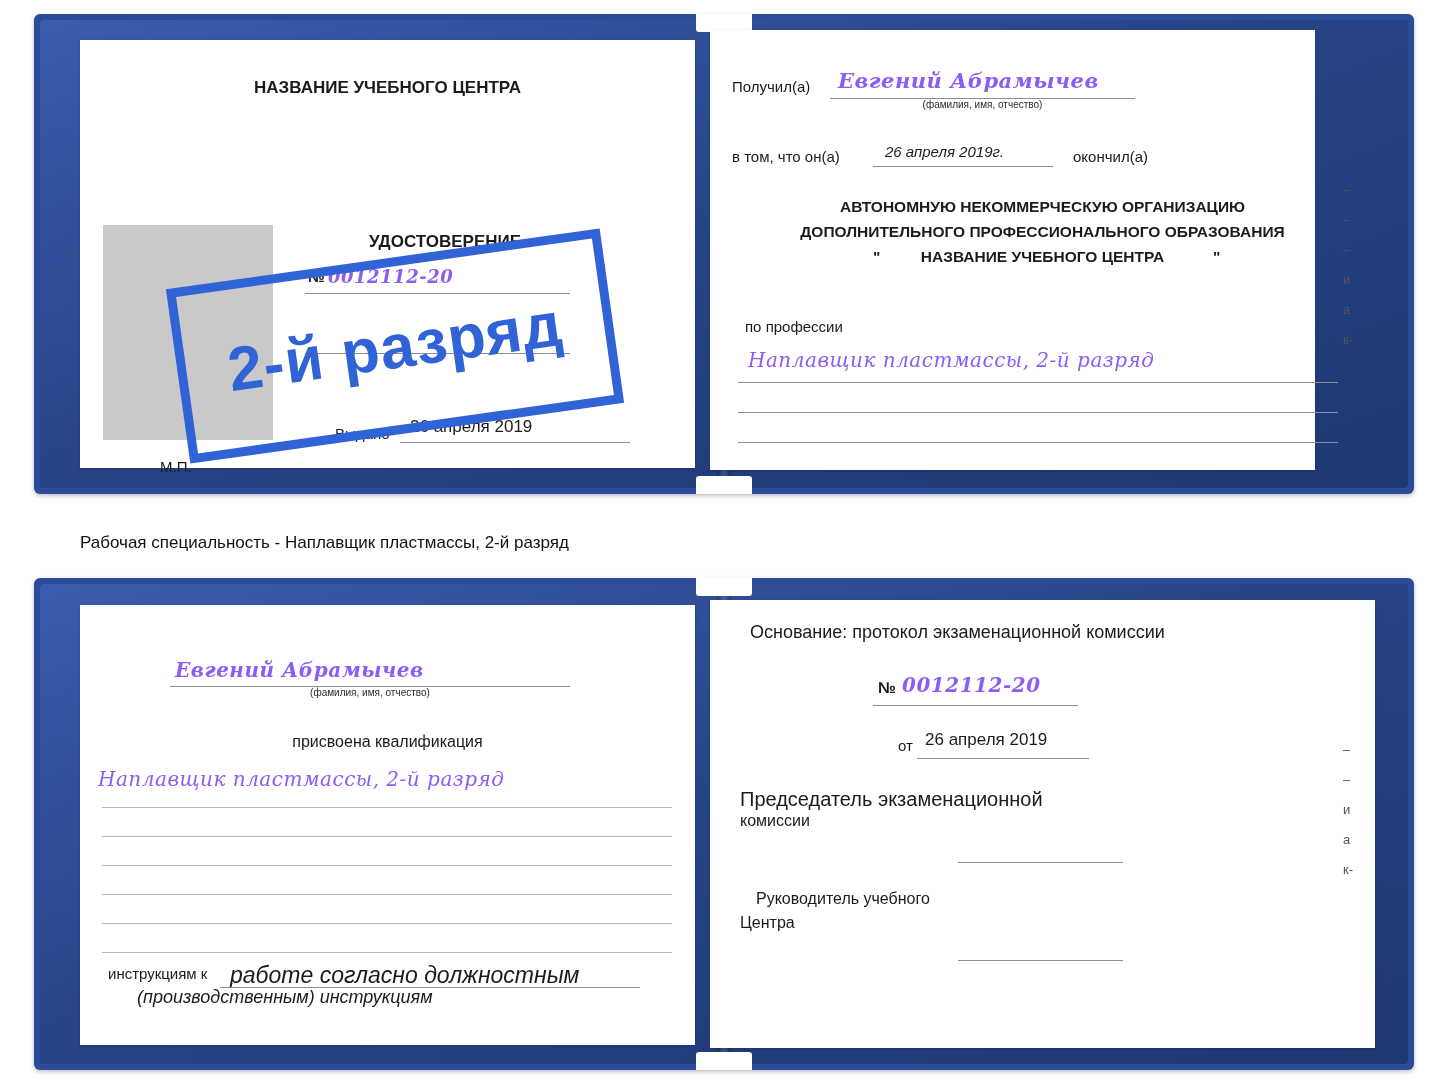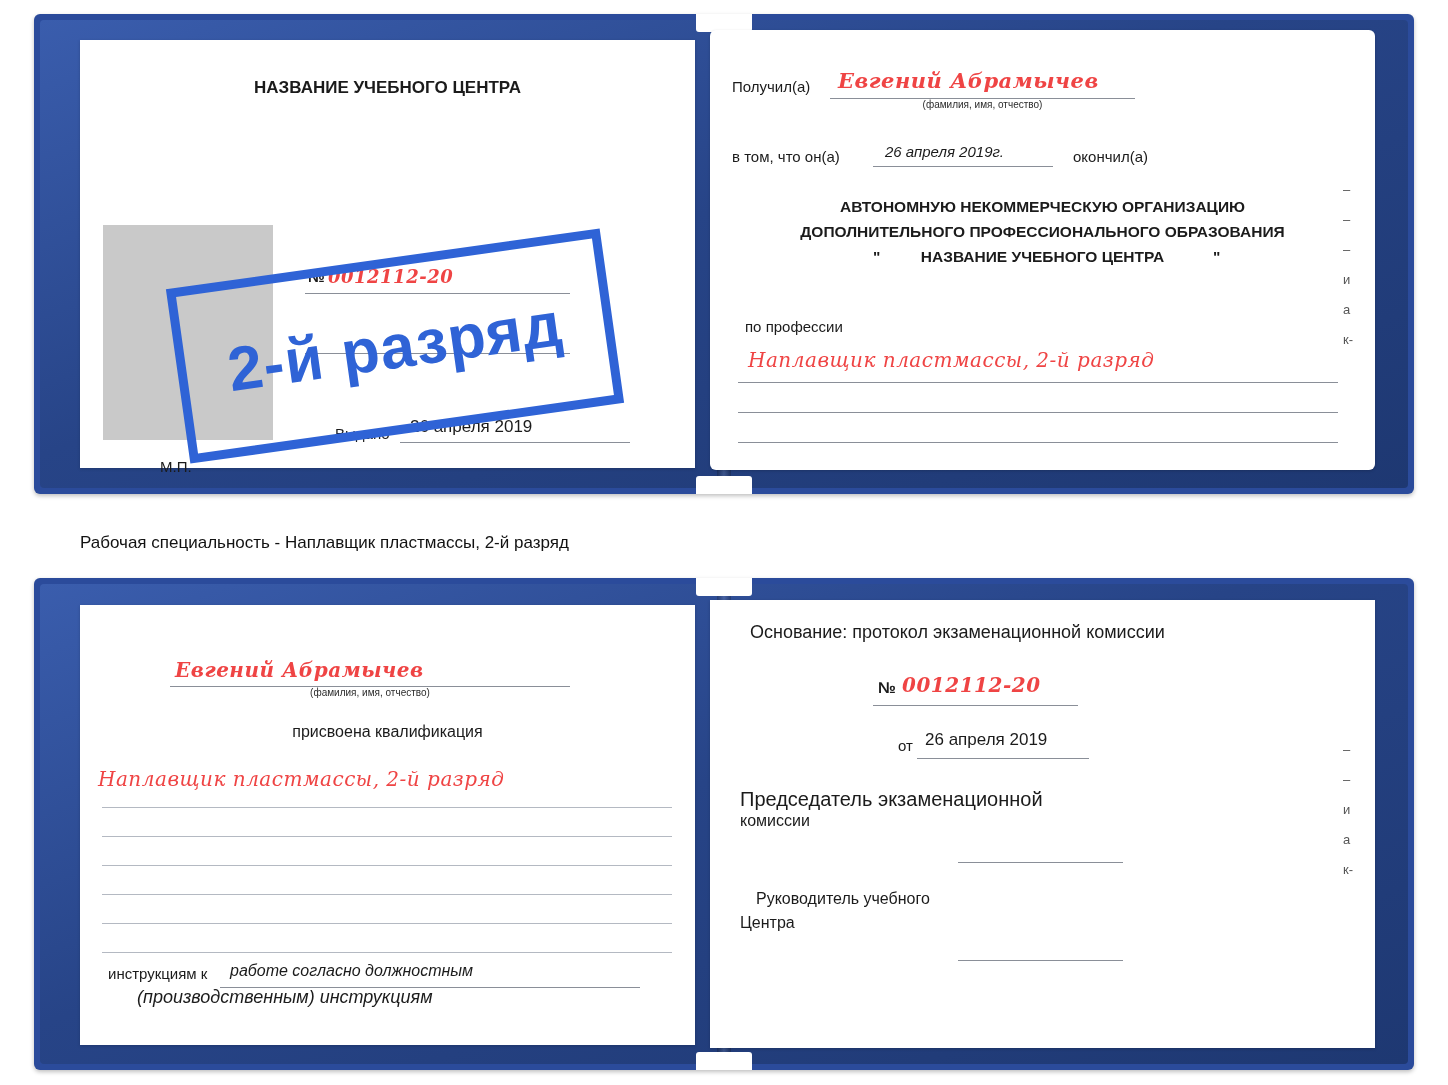--- a/index.html
+++ b/index.html
@@ -59,37 +59,37 @@
     border-top-right-radius:3px;
   }
 
   
   .page {
     position: absolute;
     background: #ffffff;
     box-shadow: 0 1px 3px rgba(0,0,0,0.18);
   }
   .page.p1 { left: 80px;  top: 40px;  width: 615px; height: 428px; }
-  .page.p2 { left: 710px; top: 30px;  width: 665px; height: 440px; border-radius: 6px; }
+  .page.p2 { left: 710px; top: 30px;  width: 605px; height: 440px; }
   .page.p3 { left: 80px;  top: 605px; width: 615px; height: 440px; }
   .page.p4 { left: 710px; top: 600px; width: 665px; height: 448px; }
 
   
   .t   { position:absolute; color:#1b1b1b; white-space:nowrap; }
   .b   { font-weight:bold; }
   .ctr { text-align:center; }
   .line {
     position:absolute;
     border-bottom:1px solid #8a8f98;
     height:0;
   }
   .line.thin { border-bottom:1px solid #b4b9c2; }
   .hand {
     position:absolute;
-    color:#ef4444;
+    color:#8b5cf6;
     font-family:"DejaVu Serif", serif;
     font-style:italic;
     white-space:nowrap;
     letter-spacing:0.5px;
   }
   .hand.bold { font-weight:bold; }
   .tiny { font-size:10px; color:#2c2c2c; }
   .stamp-grey {
     position:absolute;
     background:#c9c9c9;
@@ -141,20 +141,21 @@
   <div class="cover-inner"></div>
   <div class="spine-notch"></div>
   <div class="spine-notch bot"></div>
 </div>
 
 <div class="page p1">
   <div class="t b ctr" style="left:0; top:38px; width:615px; font-size:17px;">НАЗВАНИЕ УЧЕБНОГО ЦЕНТРА</div>
 
   <div class="stamp-grey" style="left:23px; top:185px; width:170px; height:215px;"></div>
 
+  <div class="t b ctr" style="left:200px; top:192px; width:330px; font-size:17px;">УДОСТОВЕРЕНИЕ</div>
 
   <div class="t b" style="left:228px; top:228px; font-size:15px;">№</div>
   <div class="hand bold" style="left:248px; top:226px; font-size:18px;">0012112-20</div>
   <div class="line" style="left:225px; top:253px; width:265px;"></div>
 
   <div class="line" style="left:225px; top:313px; width:265px;"></div>
 
   <div class="t" style="left:255px; top:385px; font-size:15px;">Выдано</div>
   <div class="t" style="left:330px; top:377px; font-size:17px;">26 апреля 2019</div>
   <div class="line" style="left:320px; top:402px; width:230px;"></div>
@@ -207,33 +208,33 @@
   <div class="spine-notch"></div>
   <div class="spine-notch bot"></div>
 </div>
 
 <div class="page p3">
 
   <div class="hand bold" style="left:95px; top:53px; font-size:20px;">Евгений Абрамычев</div>
   <div class="line" style="left:90px; top:81px; width:400px;"></div>
   <div class="t tiny ctr" style="left:90px; top:82px; width:400px;">(фамилия, имя, отчество)</div>
 
-  <div class="t ctr" style="left:0; top:118px; width:615px; font-size:16px;">присвоена квалификация</div>
+  <div class="t ctr" style="left:0; top:128px; width:615px; font-size:16px;">присвоена квалификация</div>
 
   <div class="hand" style="left:18px; top:162px; font-size:20px;">Наплавщик пластмассы, 2-й разряд</div>
 
   <div class="line thin" style="left:22px; top:202px; width:570px;"></div>
   <div class="line thin" style="left:22px; top:231px; width:570px;"></div>
   <div class="line thin" style="left:22px; top:260px; width:570px;"></div>
   <div class="line thin" style="left:22px; top:289px; width:570px;"></div>
   <div class="line thin" style="left:22px; top:318px; width:570px;"></div>
   <div class="line thin" style="left:22px; top:347px; width:570px;"></div>
 
   <div class="t" style="left:28px; top:360px; font-size:15px;">инструкциям к</div>
-  <div class="t" style="left:150px; top:357px; font-size:16px; font-style:italic;">работе согласно должностным</div>
+  <div class="t" style="left:150px; top:357px; font-size:23px; font-style:italic;">работе согласно должностным</div>
   <div class="line" style="left:140px; top:382px; width:420px;"></div>
   <div class="t" style="left:28px; top:382px; font-size:18px; font-style:italic;margin-left:29px;">(производственным) инструкциям</div>
 </div>
 
 <div class="page p4">
   <div class="t" style="left:40px; top:22px; font-size:18px;">Основание: протокол экзаменационной комиссии</div>
 
   <div class="t b" style="left:168px; top:79px; font-size:16px;">№</div>
   <div class="hand bold" style="left:192px; top:73px; font-size:20px;">0012112-20</div>
   <div class="line" style="left:163px; top:105px; width:205px;"></div>

